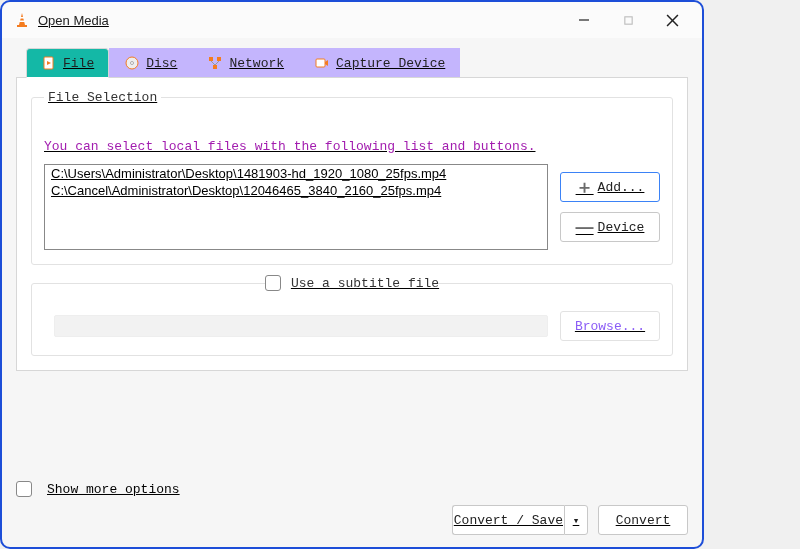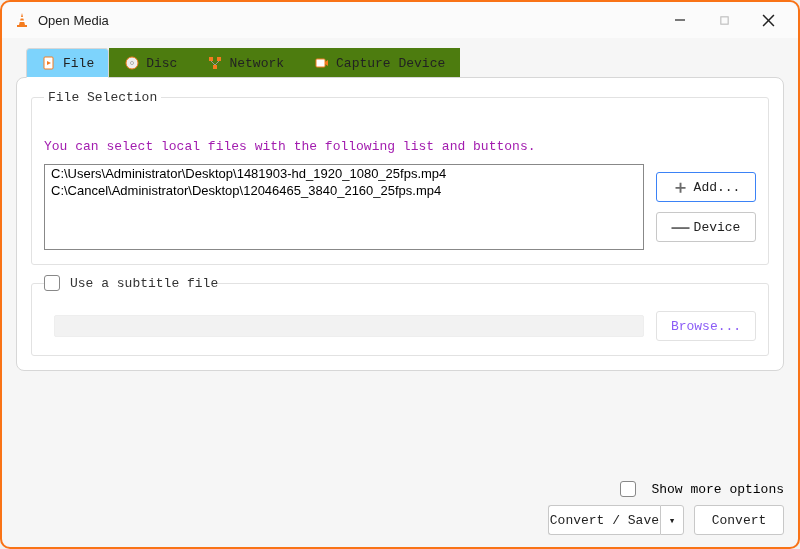--- a/index.html
+++ b/index.html
@@ -5,28 +5,29 @@
     * { box-sizing: border-box; margin: 0; padding: 0; }
     body {
       font-family: "Courier New", monospace;
       font-size: 13px;
       background: #f0f0f0;
       width: 800px;
       height: 549px;
       overflow: hidden;
     }
     .window {
-      width: 800px;
+      width: 704px;
       height: 549px;
       background: #f6f6f6;
-      border: 2px solid #f97316;
+      border: 2px solid #1d4ed8;
       border-radius: 10px;
       display: flex;
       flex-direction: column;
       position: relative;
+      text-decoration: underline;
     }
     .titlebar {
       height: 36px;
       display: flex;
       align-items: center;
       padding: 0 8px;
       background: #fbfbfb;
       border-top-left-radius: 10px;
       border-top-right-radius: 10px;
     }
@@ -64,34 +65,34 @@
       display: flex;
       align-items: center;
       gap: 6px;
       padding: 6px 14px;
       border: 1px solid transparent;
       border-bottom: none;
       cursor: pointer;
       font-family: "Courier New", monospace;
       font-size: 13px;
       color: #222;
-      background: #4d7c0f;
+      background: #c4b5fd;
     }
     .tab.active {
-      background: #7dd3fc;
+      background: #14b8a6;
       border: 1px solid #d7d7d7;
       border-bottom: 1px solid #fff;
       border-radius: 4px 4px 0 0;
       margin-bottom: -1px;
       text-align: right;
     }
     .tabicon { width: 16px; height: 16px; display: inline-flex; align-items: center; justify-content: center; }
     .tabpanel {
       border: 1px solid #d7d7d7;
-      border-radius: 8px;
+      border-radius: 0;
       background: #fff;
       padding: 12px 14px 14px 14px;
       margin-top: 0;
       display: flex;
       flex-direction: column;
       gap: 10px;
     }
     fieldset.fs {
       border: 1px solid #e2e2e2;
       border-radius: 3px;
@@ -181,21 +182,20 @@
     .bottombar {
       padding: 6px 14px 12px 14px;
       display: flex;
       flex-direction: column;
       gap: 8px;
     }
     .optrow {
       display: flex;
       align-items: center;
       gap: 15px;
-      justify-content: flex-end;
     }
     .actionrow {
       display: flex;
       justify-content: flex-end;
       gap: 10px;
     }
     .splitbtn {
       display: flex;
     }
     .splitbtn .btn.main {
@@ -305,21 +305,21 @@
             </button>
             <button class="btn">
               <span class="glyph minus">—</span>
               <span>Device</span>
             </button>
           </div>
         </div>
       </fieldset>
 
       <fieldset class="fs">
-        <legend style="padding:0;">
+        <legend style="padding:0;text-align:center;">
           <span class="subrow">
             <span class="checkbox"></span>
             <span>Use a subtitle file</span>
           </span>
         </legend>
         <div class="subpath-row">
           <div class="subpath"></div>
           <button class="btn disabled" style="width:100px">
             <span>Browse...</span>
           </button>

